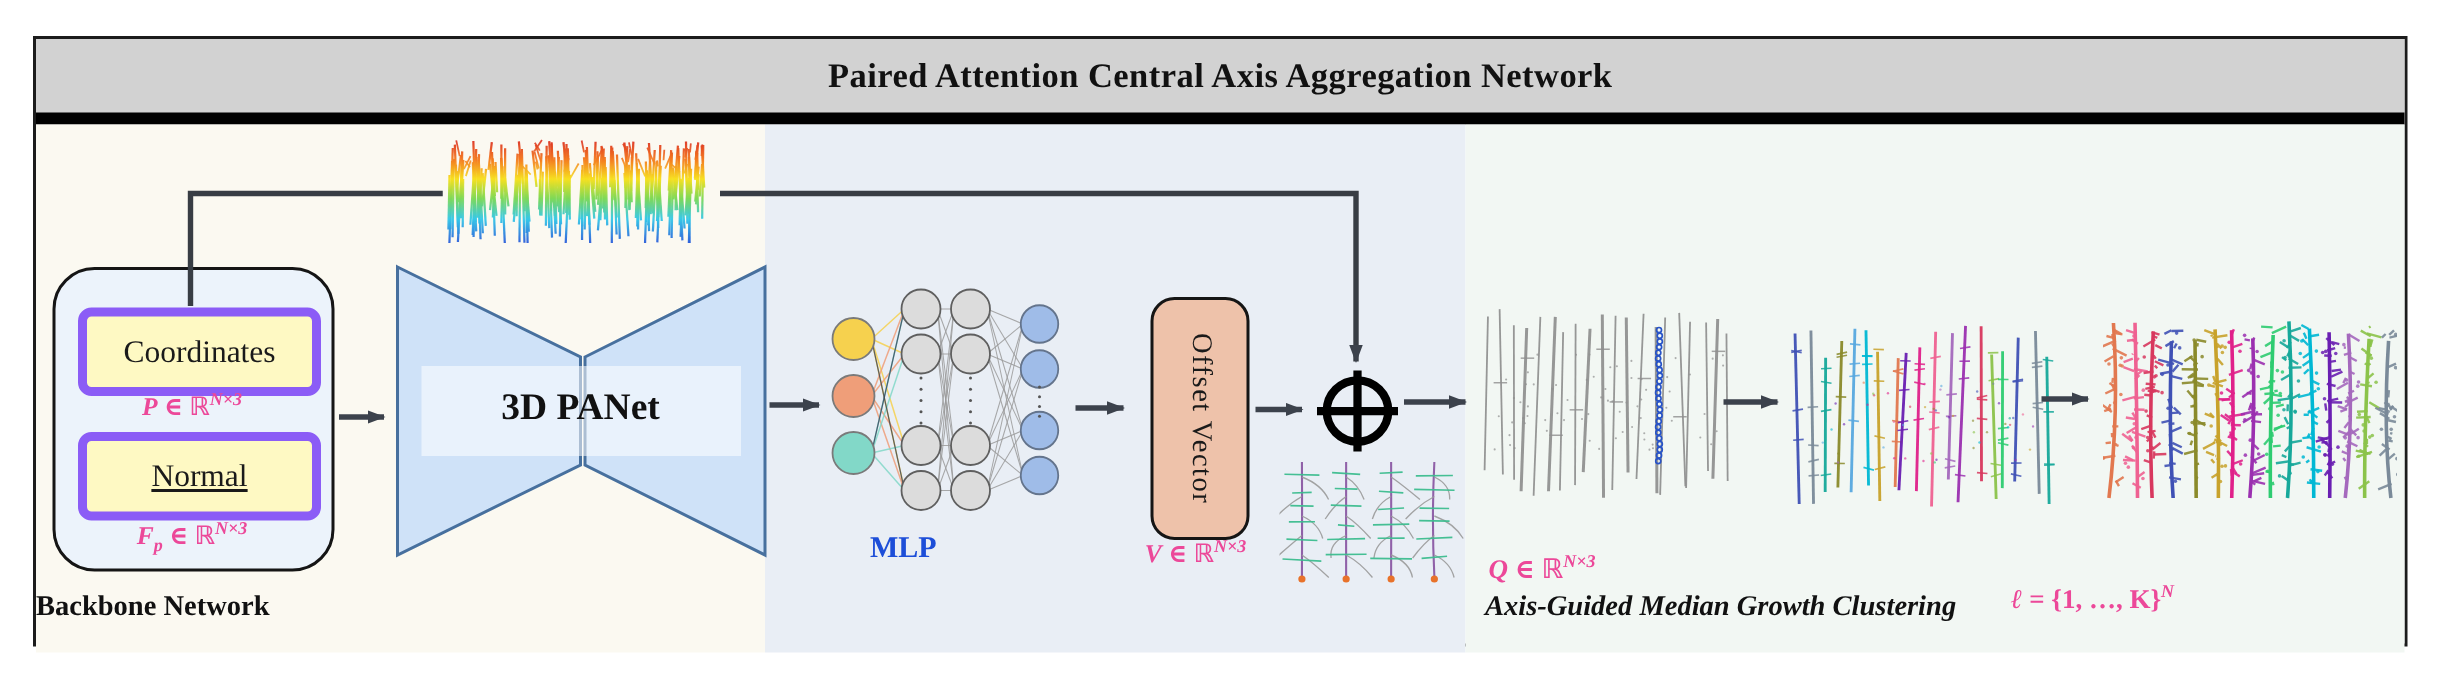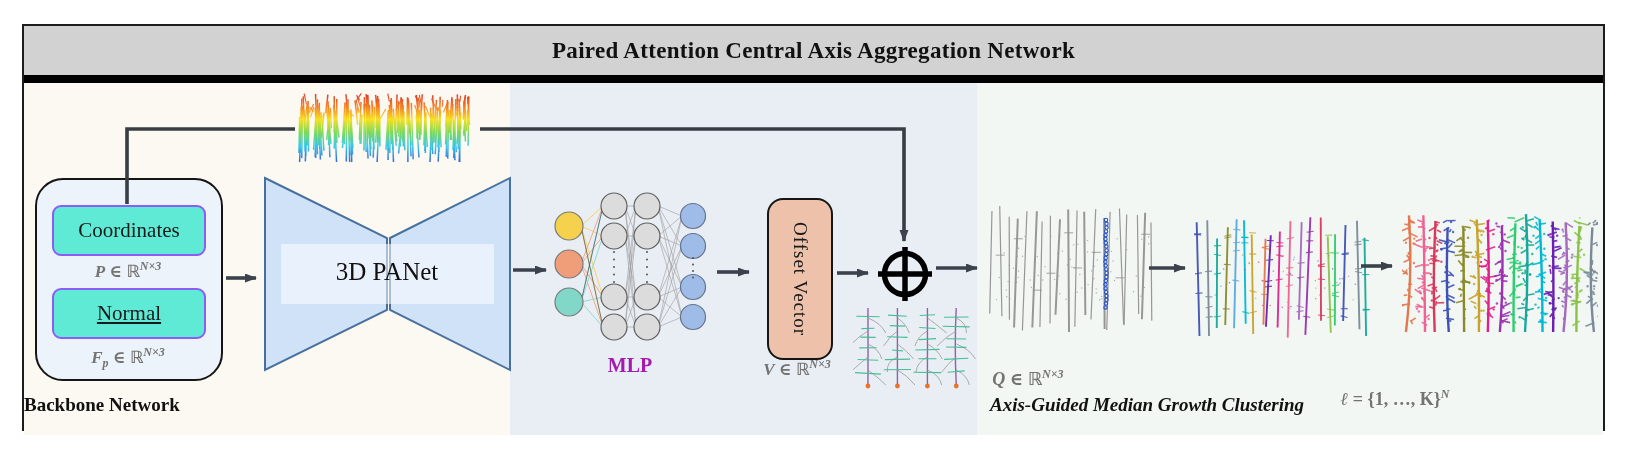--- a/index.html
+++ b/index.html
@@ -9,39 +9,39 @@
   #titlebar{height:49px;background:#d2d2d2;border-bottom:8px solid #000000;display:flex;align-items:center;justify-content:center;}
   #title{font-size:23px;font-weight:bold;color:#111;letter-spacing:.3px;}
   #sections{display:flex;height:352px;}
   .sec{height:100%;}
   #sec-backbone{width:486px;background:#fbf9f1;}
   #sec-projection{width:467px;background:#e9eef5;}
   #sec-clustering{flex:1;background:#f2f7f3;}
   .abs{position:absolute;z-index:1;}
   
   #group-box{left:35px;top:178px;width:184px;height:199px;border:2px solid #151515;border-radius:28px;background:#ecf3fb;}
-  .io-box{position:absolute;left:15px;width:150px;height:47px;border:2px solid #8b5cf6;border-radius:9px;background:#5eead4;display:flex;align-items:center;justify-content:center;font-size:21px;color:#1a1a1a;}
+  .io-box{position:absolute;left:15px;width:150px;height:47px;border:6px solid #8b5cf6;border-radius:9px;background:#fef9c3;display:flex;align-items:center;justify-content:center;font-size:21px;color:#1a1a1a;}
   #box-coordinates{top:25px;}
   #box-normal{top:108px;text-decoration:underline;}
   
-  .formula{position:absolute;z-index:1;text-align:center;font-size:17px;color:#737373;font-family:"Liberation Serif","DejaVu Serif","DejaVu Sans",serif;white-space:nowrap;}
+  .formula{position:absolute;z-index:1;text-align:center;font-size:17px;color:#ec4899;font-family:"Liberation Serif","DejaVu Serif","DejaVu Sans",serif;white-space:nowrap;}
   .fvar{font-style:italic;font-weight:bold;}
   .frel{font-weight:bold;}
   .formula sub,.formula sup{font-size:12px;font-style:italic;font-weight:bold;}
   #formula-p{left:40px;top:259px;width:176px;}
   #formula-f{left:40px;top:345px;width:176px;}
   #formula-v{left:737px;top:357px;width:120px;}
   #formula-q{left:963px;top:357px;width:130px;font-size:18px;margin-top:10px;}
   #formula-l{left:1310px;top:359px;width:170px;font-size:18px;margin-top:28px;}
   
   #panet-svg{left:263px;top:176px;width:249px;height:196px;}
-  #panet-label{left:287px;top:258px;width:200px;text-align:center;font-size:25px;font-weight:normal;color:#111;z-index:2;}
+  #panet-label{left:287px;top:258px;width:200px;text-align:center;font-size:25px;font-weight:bold;color:#111;z-index:2;}
   
   #mlp-svg{left:543px;top:186px;width:172px;height:160px;}
-  #mlp-label{left:580px;top:354px;width:100px;text-align:center;font-size:20px;font-weight:bold;color:#a21caf;}
+  #mlp-label{left:580px;top:354px;width:100px;text-align:left;font-size:20px;font-weight:bold;color:#1d4ed8;}
   
   #offset-box{left:767px;top:198px;width:62px;height:158px;border:2px solid #151515;border-radius:16px;background:#eec2aa;display:flex;align-items:center;justify-content:center;}
   #offset-box span{writing-mode:vertical-rl;font-size:19px;color:#1a1a1a;letter-spacing:1px;}
   #oplus-svg{left:876px;top:245px;width:58px;height:58px;}
   
   #cloud-svg{left:295px;top:88px;width:185px;height:78px;z-index:3;}
   #skeleton-svg{left:853px;top:300px;width:125px;height:95px;}
   #grayaxes-svg{left:985px;top:200px;width:175px;height:135px;}
   #colaxes-svg{left:1192px;top:214px;width:182px;height:128px;}
   #plants-svg{left:1402px;top:206px;width:196px;height:136px;}

